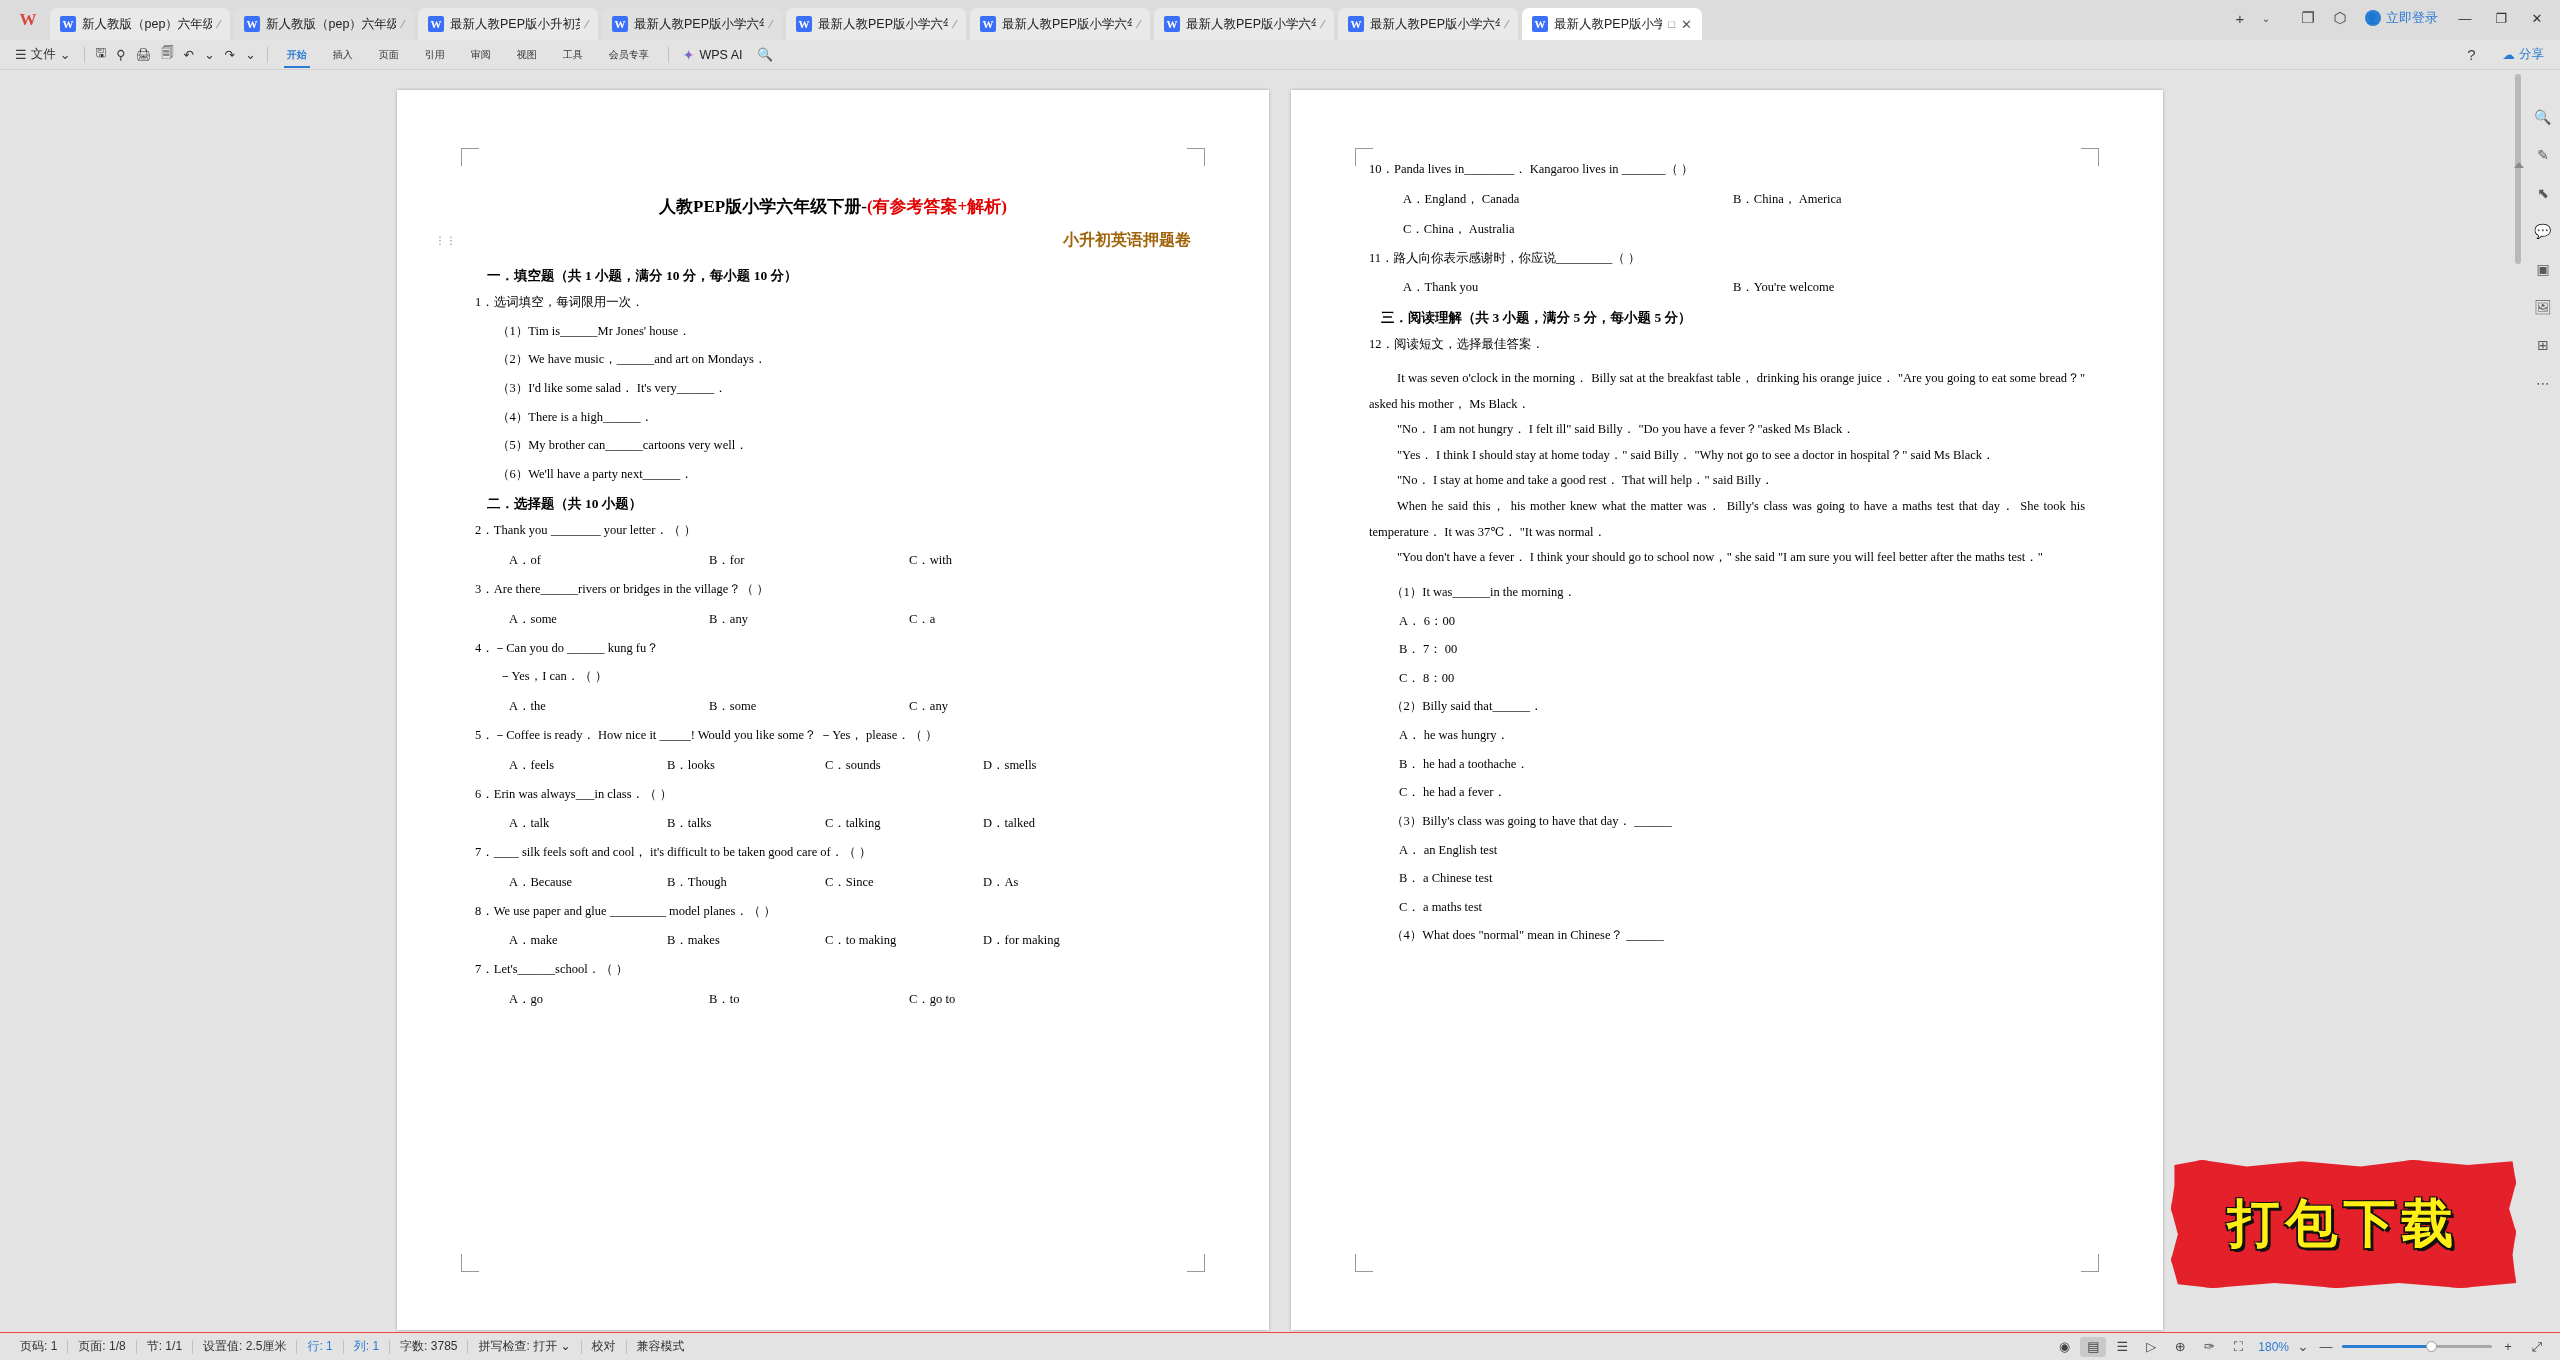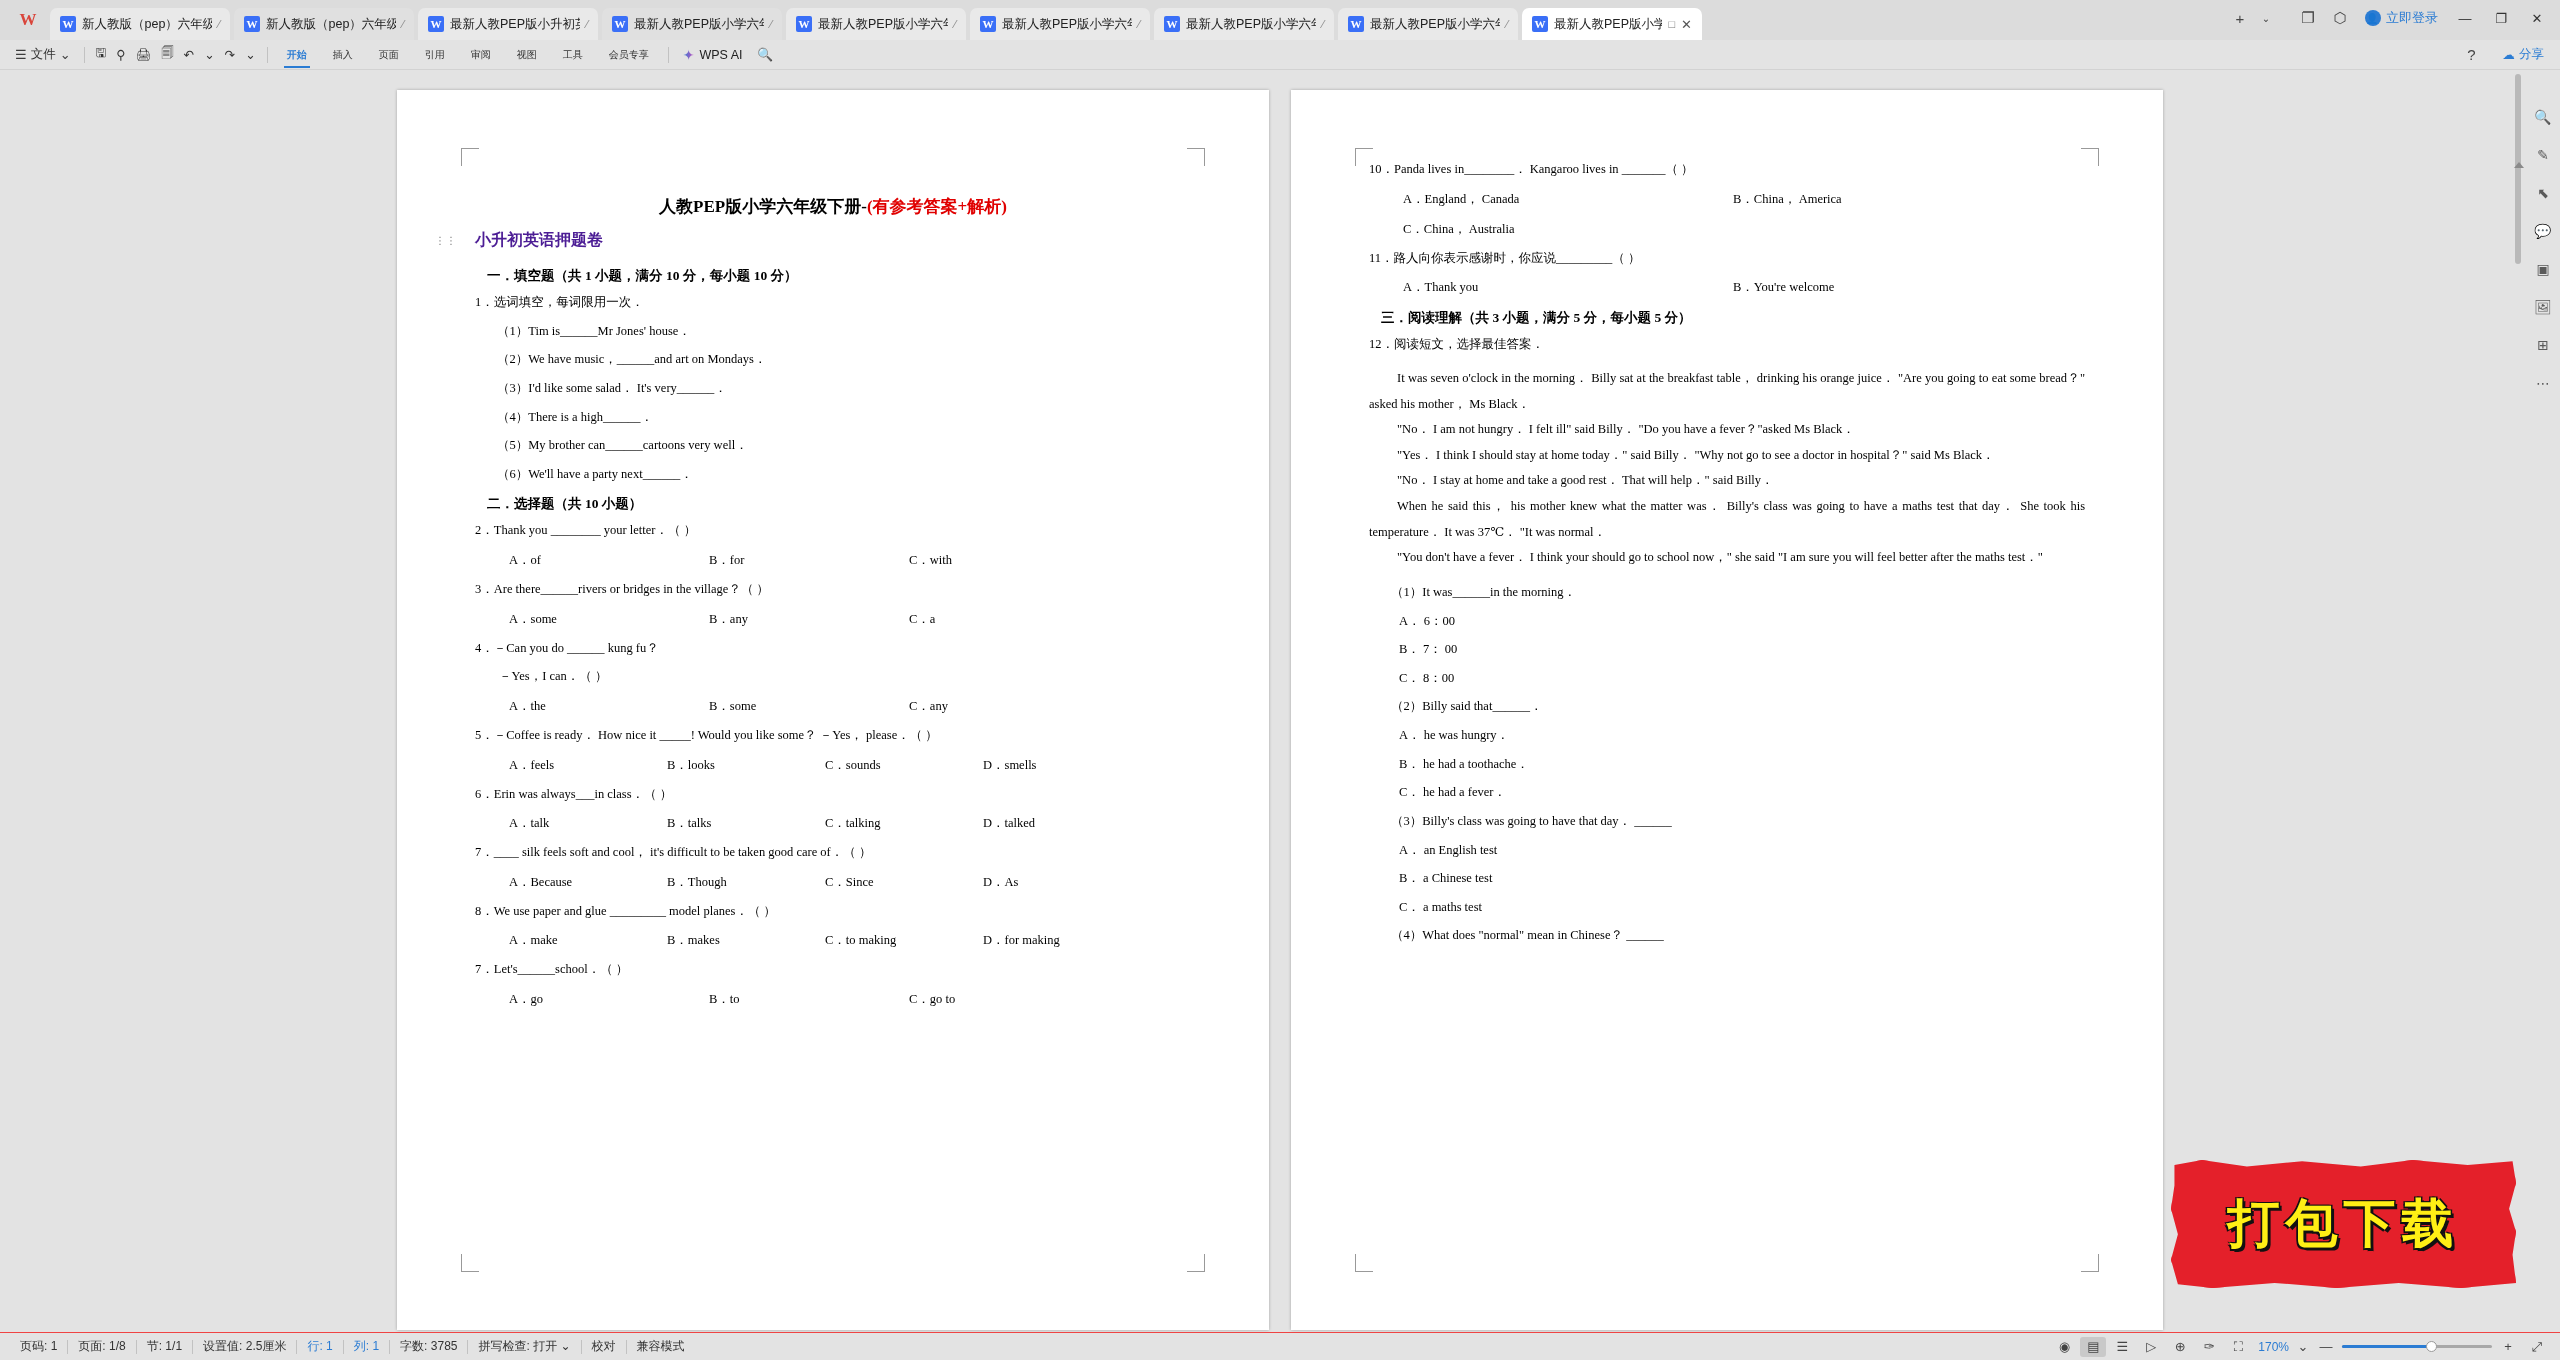--- a/index.html
+++ b/index.html
@@ -144,22 +144,22 @@
     color: #7b7b7b; font-size: 10px; line-height: 5px;
     letter-spacing: 1px;
   }
 
   .doc-title {
     text-align: center; font-size: 17px; font-weight: bold;
     color: #000; margin-bottom: 12px; white-space: nowrap; margin-top: 33px;
   }
   .doc-title .red { color: #e00000; }
   .doc-sub {
-    text-align: left; font-size: 16px; font-weight: bold;
-    color: #4c1d95; margin-bottom: 16px;
+    text-align: right; font-size: 16px; font-weight: bold;
+    color: #a16207; margin-bottom: 16px;
   }
   .sec-head {
     font-size: 13.5px; font-weight: bold; color: #000;
     margin: 10px 0 10px 12px;
   }
   .q-line { font-size: 12.5px; color: #000; margin: 0 0 13px 0; line-height: 1.25; }
   .q-indent { padding-left: 22px; }
   .wordbank {
     border: 1px solid #000; padding: 7px 10px; margin: 4px 0 12px 18px;
     text-align: center; font-size: 12.5px; letter-spacing: .2px;
@@ -547,21 +547,21 @@
   <div class="sb-right">
     <div id="sb-icons-host" style="display:flex;align-items:center;gap:3px;">
         <div class="sb-ic">◉</div>
         <div class="sb-ic sel">▤</div>
         <div class="sb-ic">☰</div>
         <div class="sb-ic">▷</div>
         <div class="sb-ic">⊕</div>
         <div class="sb-ic">✑</div>
         <div class="sb-ic">⛶</div>
       </div>
-    <div class="zoomlabel">170%</div>
+    <div class="zoomlabel">180%</div>
     <div class="sb-ic" style="width:14px;">⌄</div>
     <div class="sb-ic">—</div>
     <div class="slider">
       <div class="track"></div>
       <div class="fill"></div>
       <div class="knob"></div>
     </div>
     <div class="sb-ic">+</div>
     <div class="sb-ic">⤢</div>
   </div>

